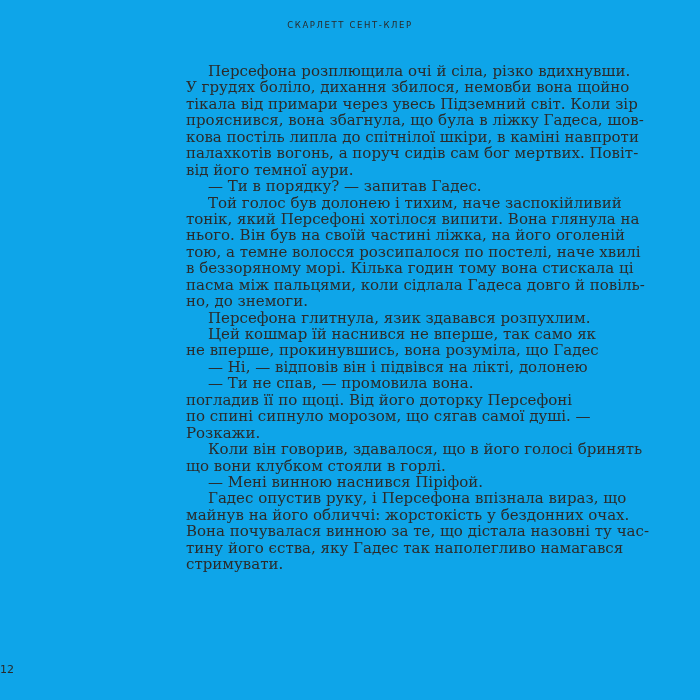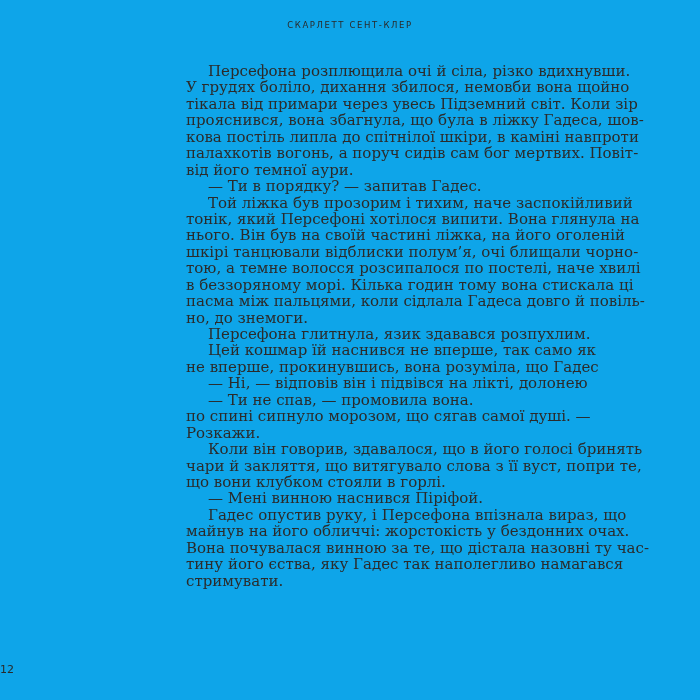--- a/index.html
+++ b/index.html
@@ -32,37 +32,36 @@
   <div class="running-head">СКАРЛЕТТ СЕНТ-КЛЕР</div>
   <div class="body-text" id="body-text">
       <span class="line indent">Персефона розплющила очі й сіла, різко вдихнувши.</span>
       <span class="line">У грудях боліло, дихання збилося, немовби вона щойно</span>
       <span class="line">тікала від примари через увесь Підземний світ. Коли зір</span>
       <span class="line">прояснився, вона збагнула, що була в ліжку Гадеса, шов-</span>
       <span class="line">кова постіль липла до спітнілої шкіри, в каміні навпроти</span>
       <span class="line">палахкотів вогонь, а поруч сидів сам бог мертвих. Повіт-</span>
       <span class="line last">від його темної аури.</span>
       <span class="line indent last">— Ти в порядку? — запитав Гадес.</span>
-      <span class="line indent">Той ліжка був прозорим і тихим, наче заспокійливий</span>
+      <span class="line indent">Той голос був долонею і тихим, наче заспокійливий</span>
       <span class="line">тонік, який Персефоні хотілося випити. Вона глянула на</span>
       <span class="line">нього. Він був на своїй частині ліжка, на його оголеній</span>
-      <span class="line">шкірі танцювали відблиски полум’я, очі блищали чорно-</span>
       <span class="line">тою, а темне волосся розсипалося по постелі, наче хвилі</span>
       <span class="line">в беззоряному морі. Кілька годин тому вона стискала ці</span>
       <span class="line">пасма між пальцями, коли сідлала Гадеса довго й повіль-</span>
       <span class="line last">но, до знемоги.</span>
       <span class="line indent last">Персефона глитнула, язик здавався розпухлим.</span>
       <span class="line indent">Цей кошмар їй наснився не вперше, так само як</span>
       <span class="line">не вперше, прокинувшись, вона розуміла, що Гадес</span>
       <span class="line indent">— Ні, — відповів він і підвівся на лікті, долонею</span>
       <span class="line indent last">— Ти не спав, — промовила вона.</span>
+      <span class="line">погладив її по щоці. Від його доторку Персефоні</span>
       <span class="line">по спині сипнуло морозом, що сягав самої душі. —</span>
       <span class="line last">Розкажи.</span>
       <span class="line indent">Коли він говорив, здавалося, що в його голосі бринять</span>
-      <span class="line">чари й закляття, що витягувало слова з її вуст, попри те,</span>
       <span class="line last">що вони клубком стояли в горлі.</span>
       <span class="line indent last">— Мені винною наснився Піріфой.</span>
       <span class="line indent">Гадес опустив руку, і Персефона впізнала вираз, що</span>
       <span class="line">майнув на його обличчі: жорстокість у бездонних очах.</span>
       <span class="line">Вона почувалася винною за те, що дістала назовні ту час-</span>
       <span class="line">тину його єства, яку Гадес так наполегливо намагався</span>
       <span class="line last">стримувати.</span>
     </div>
   <div class="folio">12</div>
 </div>

